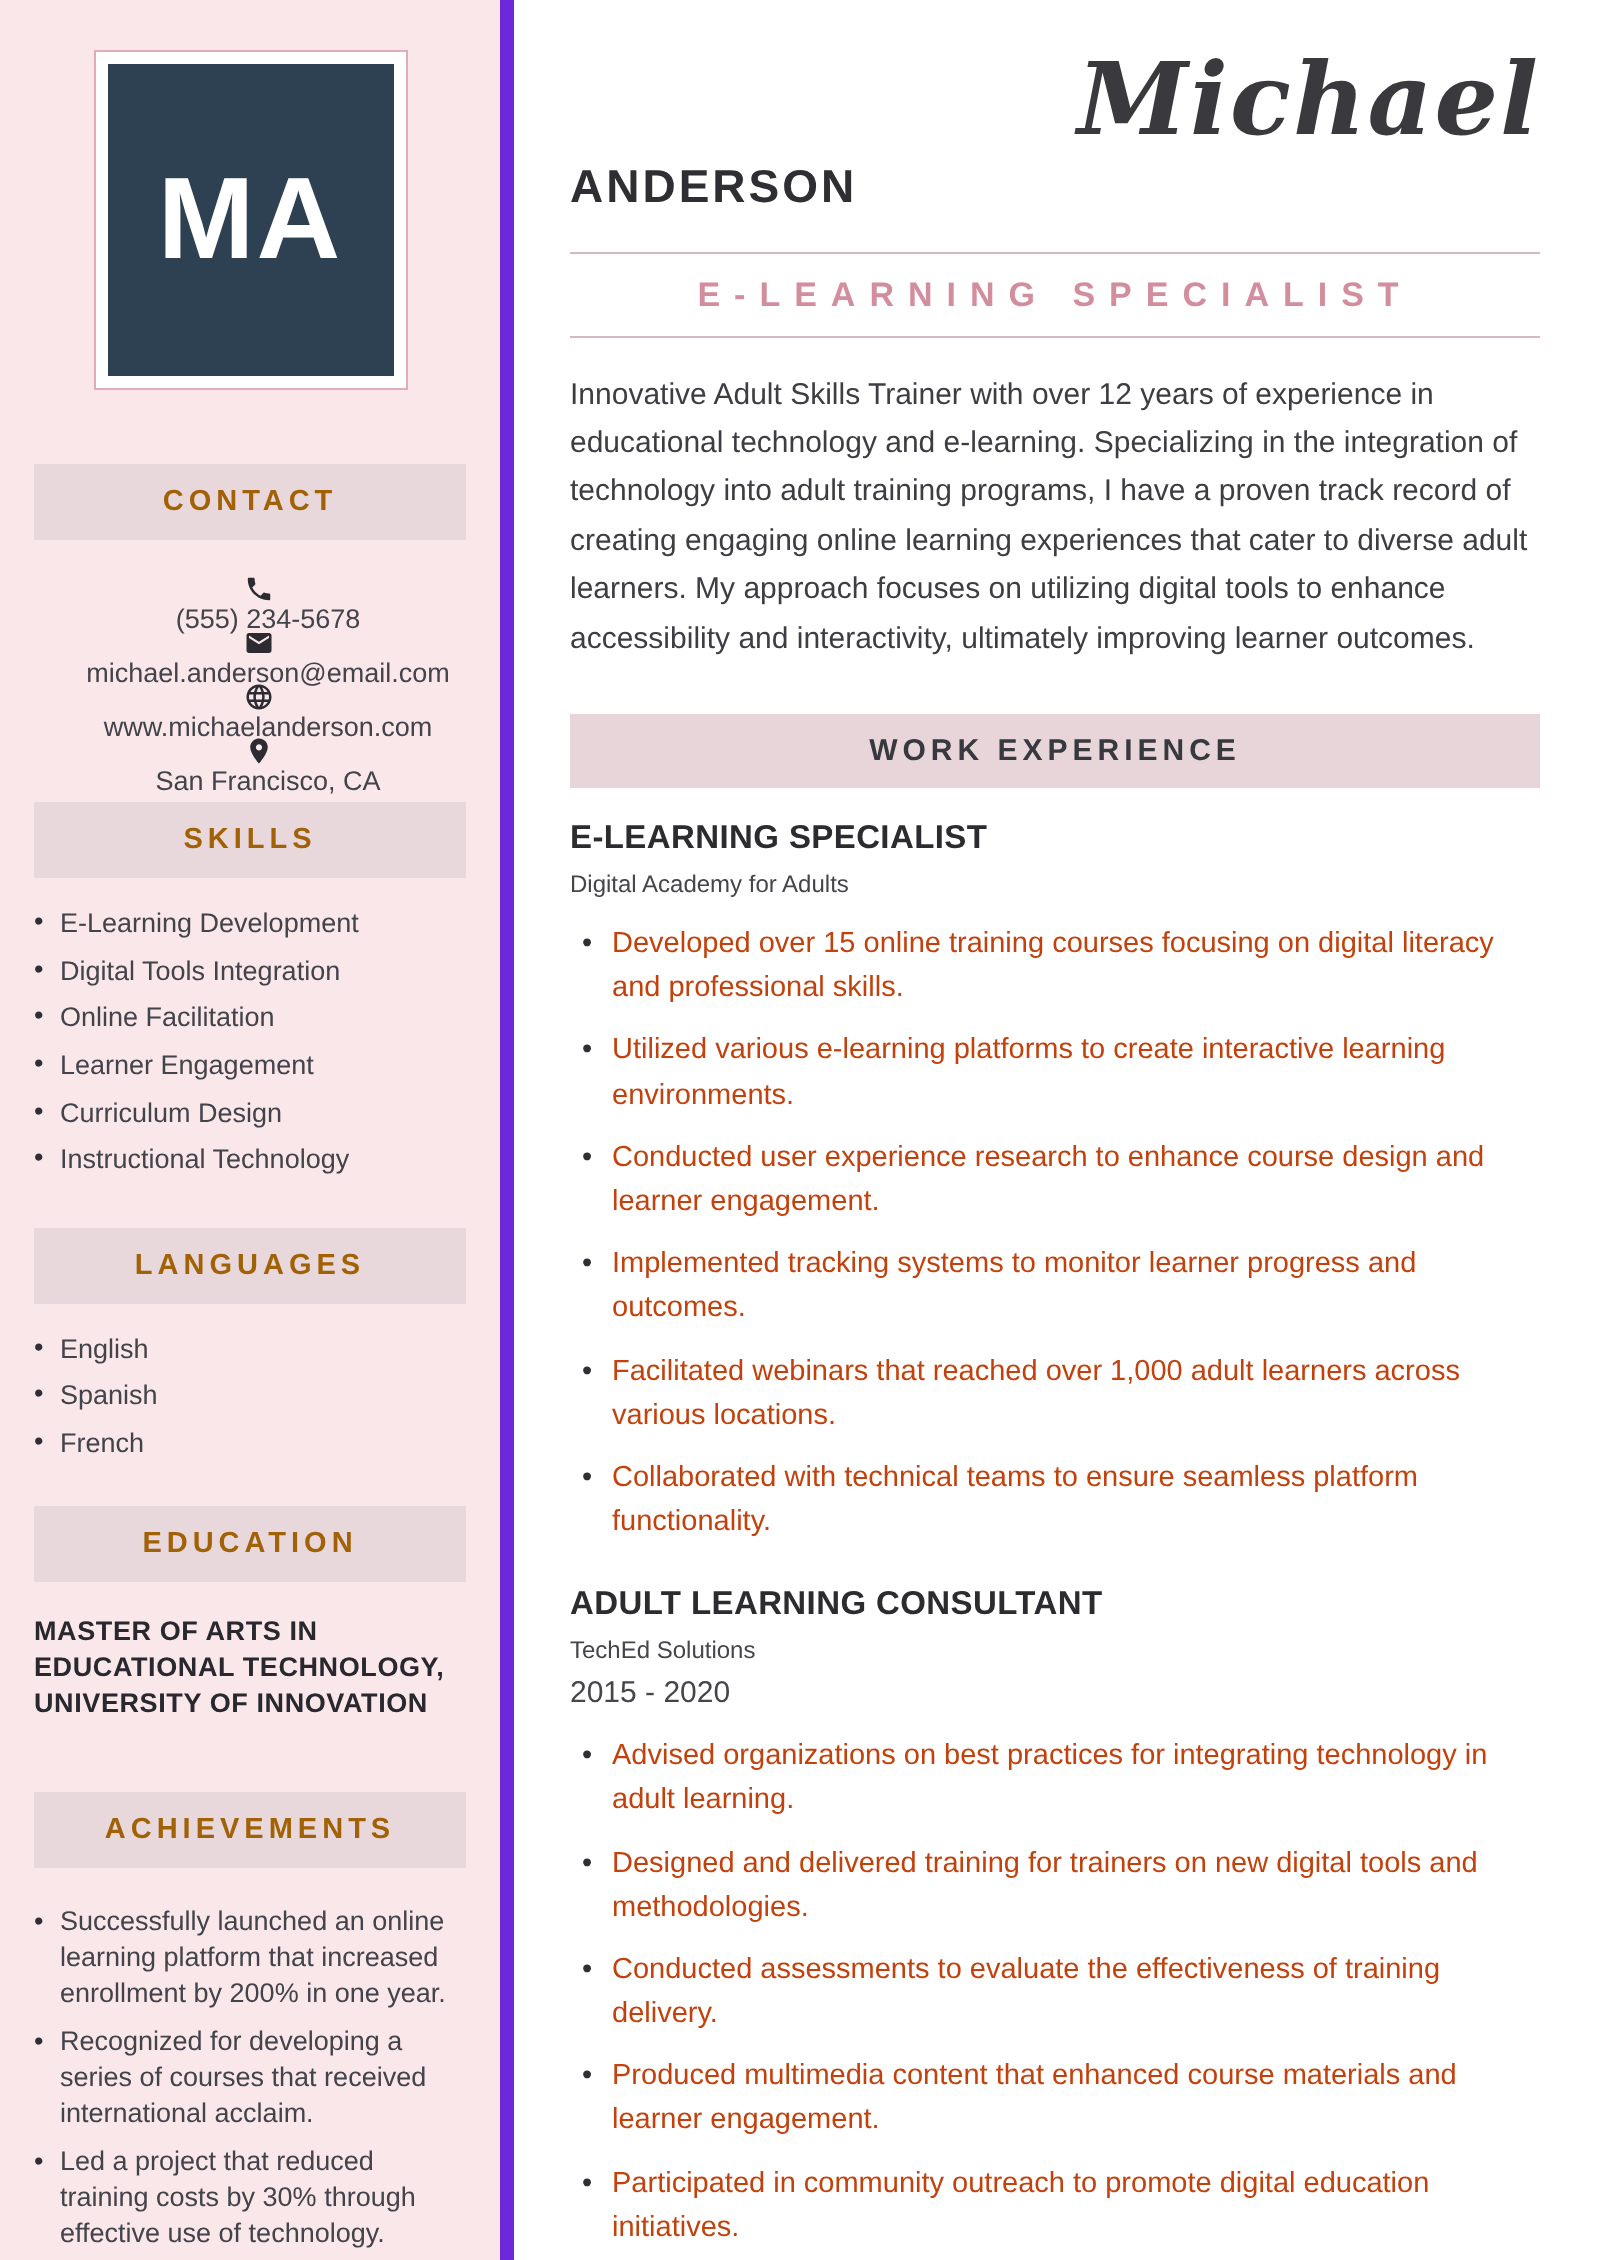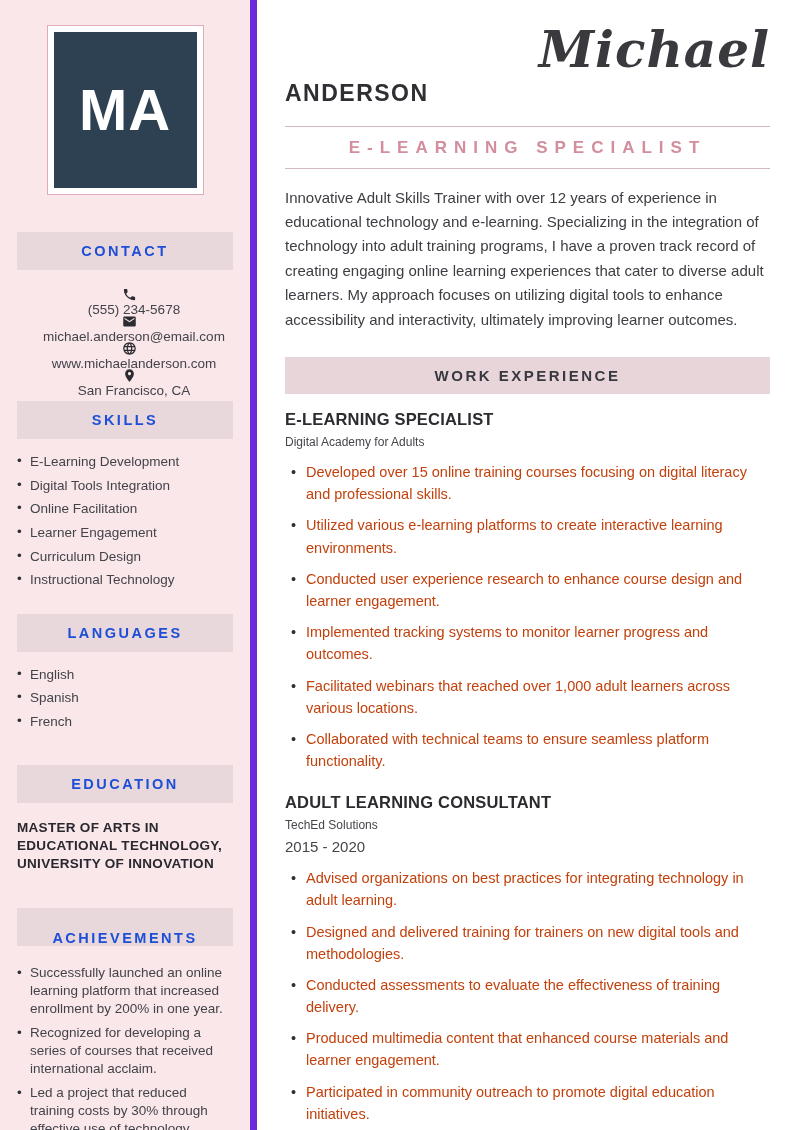--- a/index.html
+++ b/index.html
@@ -20,43 +20,43 @@
   .monogram-box {
     width:100%; height:100%; background:#2e4152;
     display:flex; align-items:center; justify-content:center;
   }
   .monogram-text {
     color:#ffffff; font-size:58px; font-weight:bold; letter-spacing:1px; line-height:1;
   }
   .side-band {
     margin:0 17px; height:38px; background:#e8d8db;
     display:flex; align-items:center; justify-content:center;
-    font-size:14.5px; font-weight:bold; letter-spacing:2.5px; color:#1d4ed8;
+    font-size:14.5px; font-weight:bold; letter-spacing:2.5px; color:#a16207;
   }
   .band-contact { margin-top:37px; }
   .contact-list { padding:17px 10px 0 18px; }
   .contact-row { display:flex; align-items:center; margin-bottom:12px; height:15px;flex-direction:column; }
   .contact-row svg { width:15px; height:15px; flex:0 0 15px; fill:#2b2b31; }
   .contact-text { margin-left:10px; font-size:13.5px; color:#43434a; white-space:nowrap; }
 
   .band-skills { margin-top:18px; }
   .side-list { list-style:none; padding:16px 14px 0 30px; }
   .side-list li {
     position:relative; font-size:13.5px; color:#43434a;
     margin-bottom:9.5px; padding-left:0; line-height:1.05;
   }
   .side-list li::before { content:"•"; position:absolute; left:-13px; top:-1px; color:#2f2f35; }
 
   .band-languages { margin-top:26px; }
-  .band-education { margin-top:36px; }
+  .band-education { margin-top:24px; }
   .education-text {
     padding:16px 20px 0 17px; font-weight:bold; font-size:13.5px;
     letter-spacing:0.3px; line-height:1.34; color:#28282e;
   }
-  .band-achievements { margin-top:35px;align-items:flex-end; }
+  .band-achievements { margin-top:35px; }
   .achieve-list { list-style:none; padding:18px 18px 0 30px; }
   .achieve-list li {
     position:relative; font-size:13.5px; color:#43434a;
     margin-bottom:6px; line-height:1.33;
   }
   .achieve-list li::before { content:"•"; position:absolute; left:-13px; top:0; color:#2f2f35; }
 
   
   .main {
     position:absolute; left:257px; top:0; width:543px; height:1130px;

